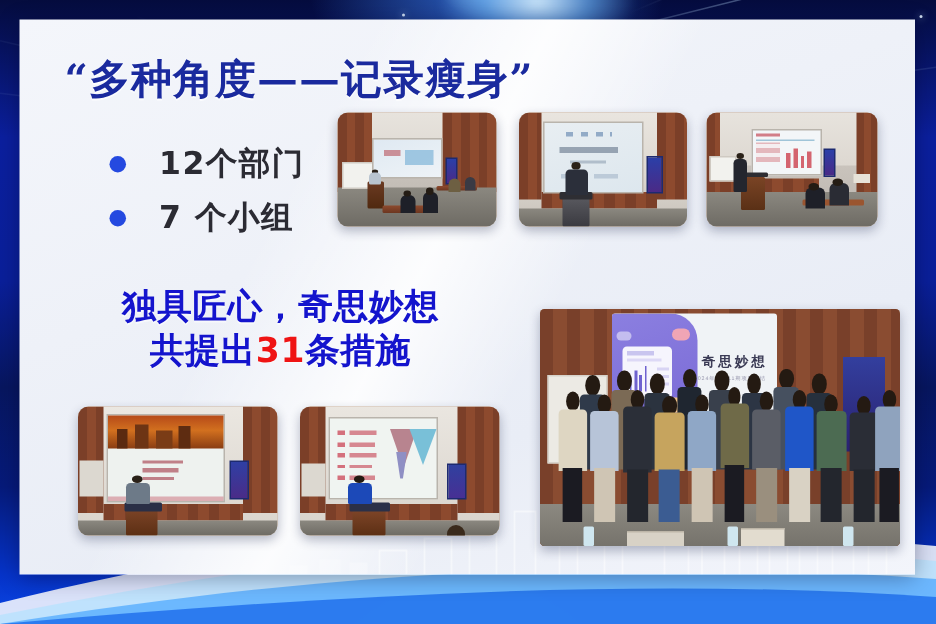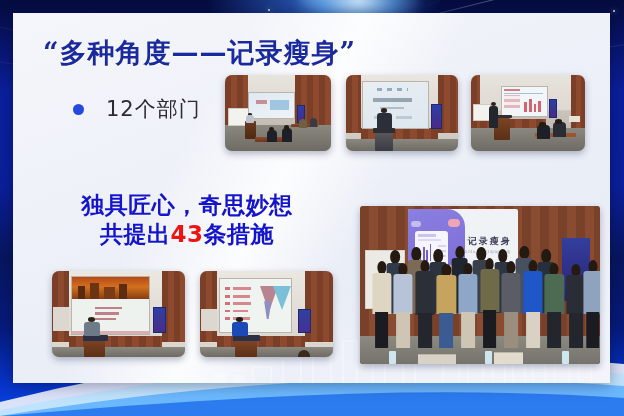--- a/index.html
+++ b/index.html
@@ -40,21 +40,21 @@
   .slide-sheen{position:absolute;inset:0;pointer-events:none;
     background:linear-gradient(118deg,rgba(255,255,255,0) 30%,rgba(255,255,255,.85) 45%,rgba(255,255,255,0) 58%);}
   .skyline{position:absolute;left:0;bottom:0;width:597px;height:120px;opacity:.5;pointer-events:none;}
 
   
   .title{position:absolute;left:30px;top:22px;font-family:"DejaVu Serif","Liberation Serif",serif;
     font-weight:bold;font-size:27px;color:#1a2a9e;letter-spacing:1px;white-space:nowrap;
     text-shadow:0 1px 0 rgba(255,255,255,.7);}
 
   .bullets{position:absolute;left:60px;top:78px;}
-  .bullet-row{display:flex;align-items:center;height:36px;}
+  .bullet-row{display:flex;align-items:center;height:36px;font-weight:bold;}
   .bdot{width:11px;height:11px;border-radius:50%;background:#2449e0;margin-right:22px;flex:none;}
   .btxt{font-size:21px;color:#2b2b33;font-family:"DejaVu Sans","Liberation Sans",sans-serif;letter-spacing:1px;}
 
   .headline{position:absolute;left:48px;top:178px;text-align:center;width:252px;
     font-family:"DejaVu Sans","Liberation Sans",sans-serif;font-weight:bold;
     font-size:23px;line-height:1.28;color:#1414cd;letter-spacing:.5px;}
   .headline .ln2{display:block;}
   .hl-red{color:#ef1414;}
 
   
@@ -158,25 +158,29 @@
 
     <div class="slide-sheen"></div>
 
     <div class="title">“多种角度——记录瘦身”</div>
 
     <div class="bullets">
       <div class="bullet-row">
         <span class="bdot"></span>
         <span class="btxt">12个部门</span>
       </div>
+      <div class="bullet-row">
+        <span class="bdot"></span>
+        <span class="btxt">7 个小组</span>
+      </div>
     </div>
 
     <div class="headline hl-shadow">
       <span>独具匠心，奇思妙想</span>
-      <span class="ln2"><span>共提出</span><span class="hl-red">43</span><span>条措施</span></span>
+      <span class="ln2"><span>共提出</span><span class="hl-red">31</span><span>条措施</span></span>
     </div>
 
     <div class="photo" style="left:212px;top:62px;width:106px;height:76px;">
       <div class="inner">
         <div class="rm-wall"></div>
         <div class="rm-wood-l"></div>
         <div class="rm-wood-r" style="width:34%;"></div>
         <div class="rm-floor" style="height:34%;"></div>
         <div class="rm-board" style="left:3%;top:44%;width:18%;height:20%;"></div>
         <div class="rm-screen" style="left:22%;top:22%;width:42%;height:33%;background:linear-gradient(160deg,#dfe9f2,#eef3f7);">
@@ -334,21 +338,21 @@
               <div class="gp-bar" style="left:34%;height:32%;"></div>
               <div class="gp-bar" style="left:44%;height:48%;"></div>
               <div style="position:absolute;right:8%;top:40%;width:22%;height:6%;background:#d8d4f4;"></div>
               <div style="position:absolute;right:8%;top:54%;width:22%;height:6%;background:#d8d4f4;"></div>
               <div style="position:absolute;right:8%;top:68%;width:22%;height:6%;background:#d8d4f4;"></div>
             </div>
             <div style="position:absolute;left:6%;top:16%;width:16%;height:8%;background:rgba(255,255,255,.5);border-radius:6px;"></div>
             <div style="position:absolute;right:10%;top:14%;width:20%;height:10%;background:#f0a5b5;border-radius:4px;"></div>
             <div style="position:absolute;right:14%;bottom:10%;width:22%;height:13%;background:#f2c58c;border-radius:2px;"></div>
           </div>
-          <div class="gp-title">记录瘦身</div>
+          <div class="gp-title">奇思妙想</div>
           <div class="gp-sub">2024年第1-11期项目总结</div>
         </div>
         <div class="gp-banner"></div>
         <div class="gp-floor"></div>
 
         <div class="gp-person" style="left:11%;bottom:32%;width:7%;height:40%;">
           <div class="gp-h" style="top:0;width:58%;height:22%;"></div>
             <div class="gp-b" style="top:20%;width:100%;height:80%;background:#2f3a4a;"></div>
           </div>
         <div class="gp-person" style="left:20%;bottom:32%;width:7%;height:42%;">

